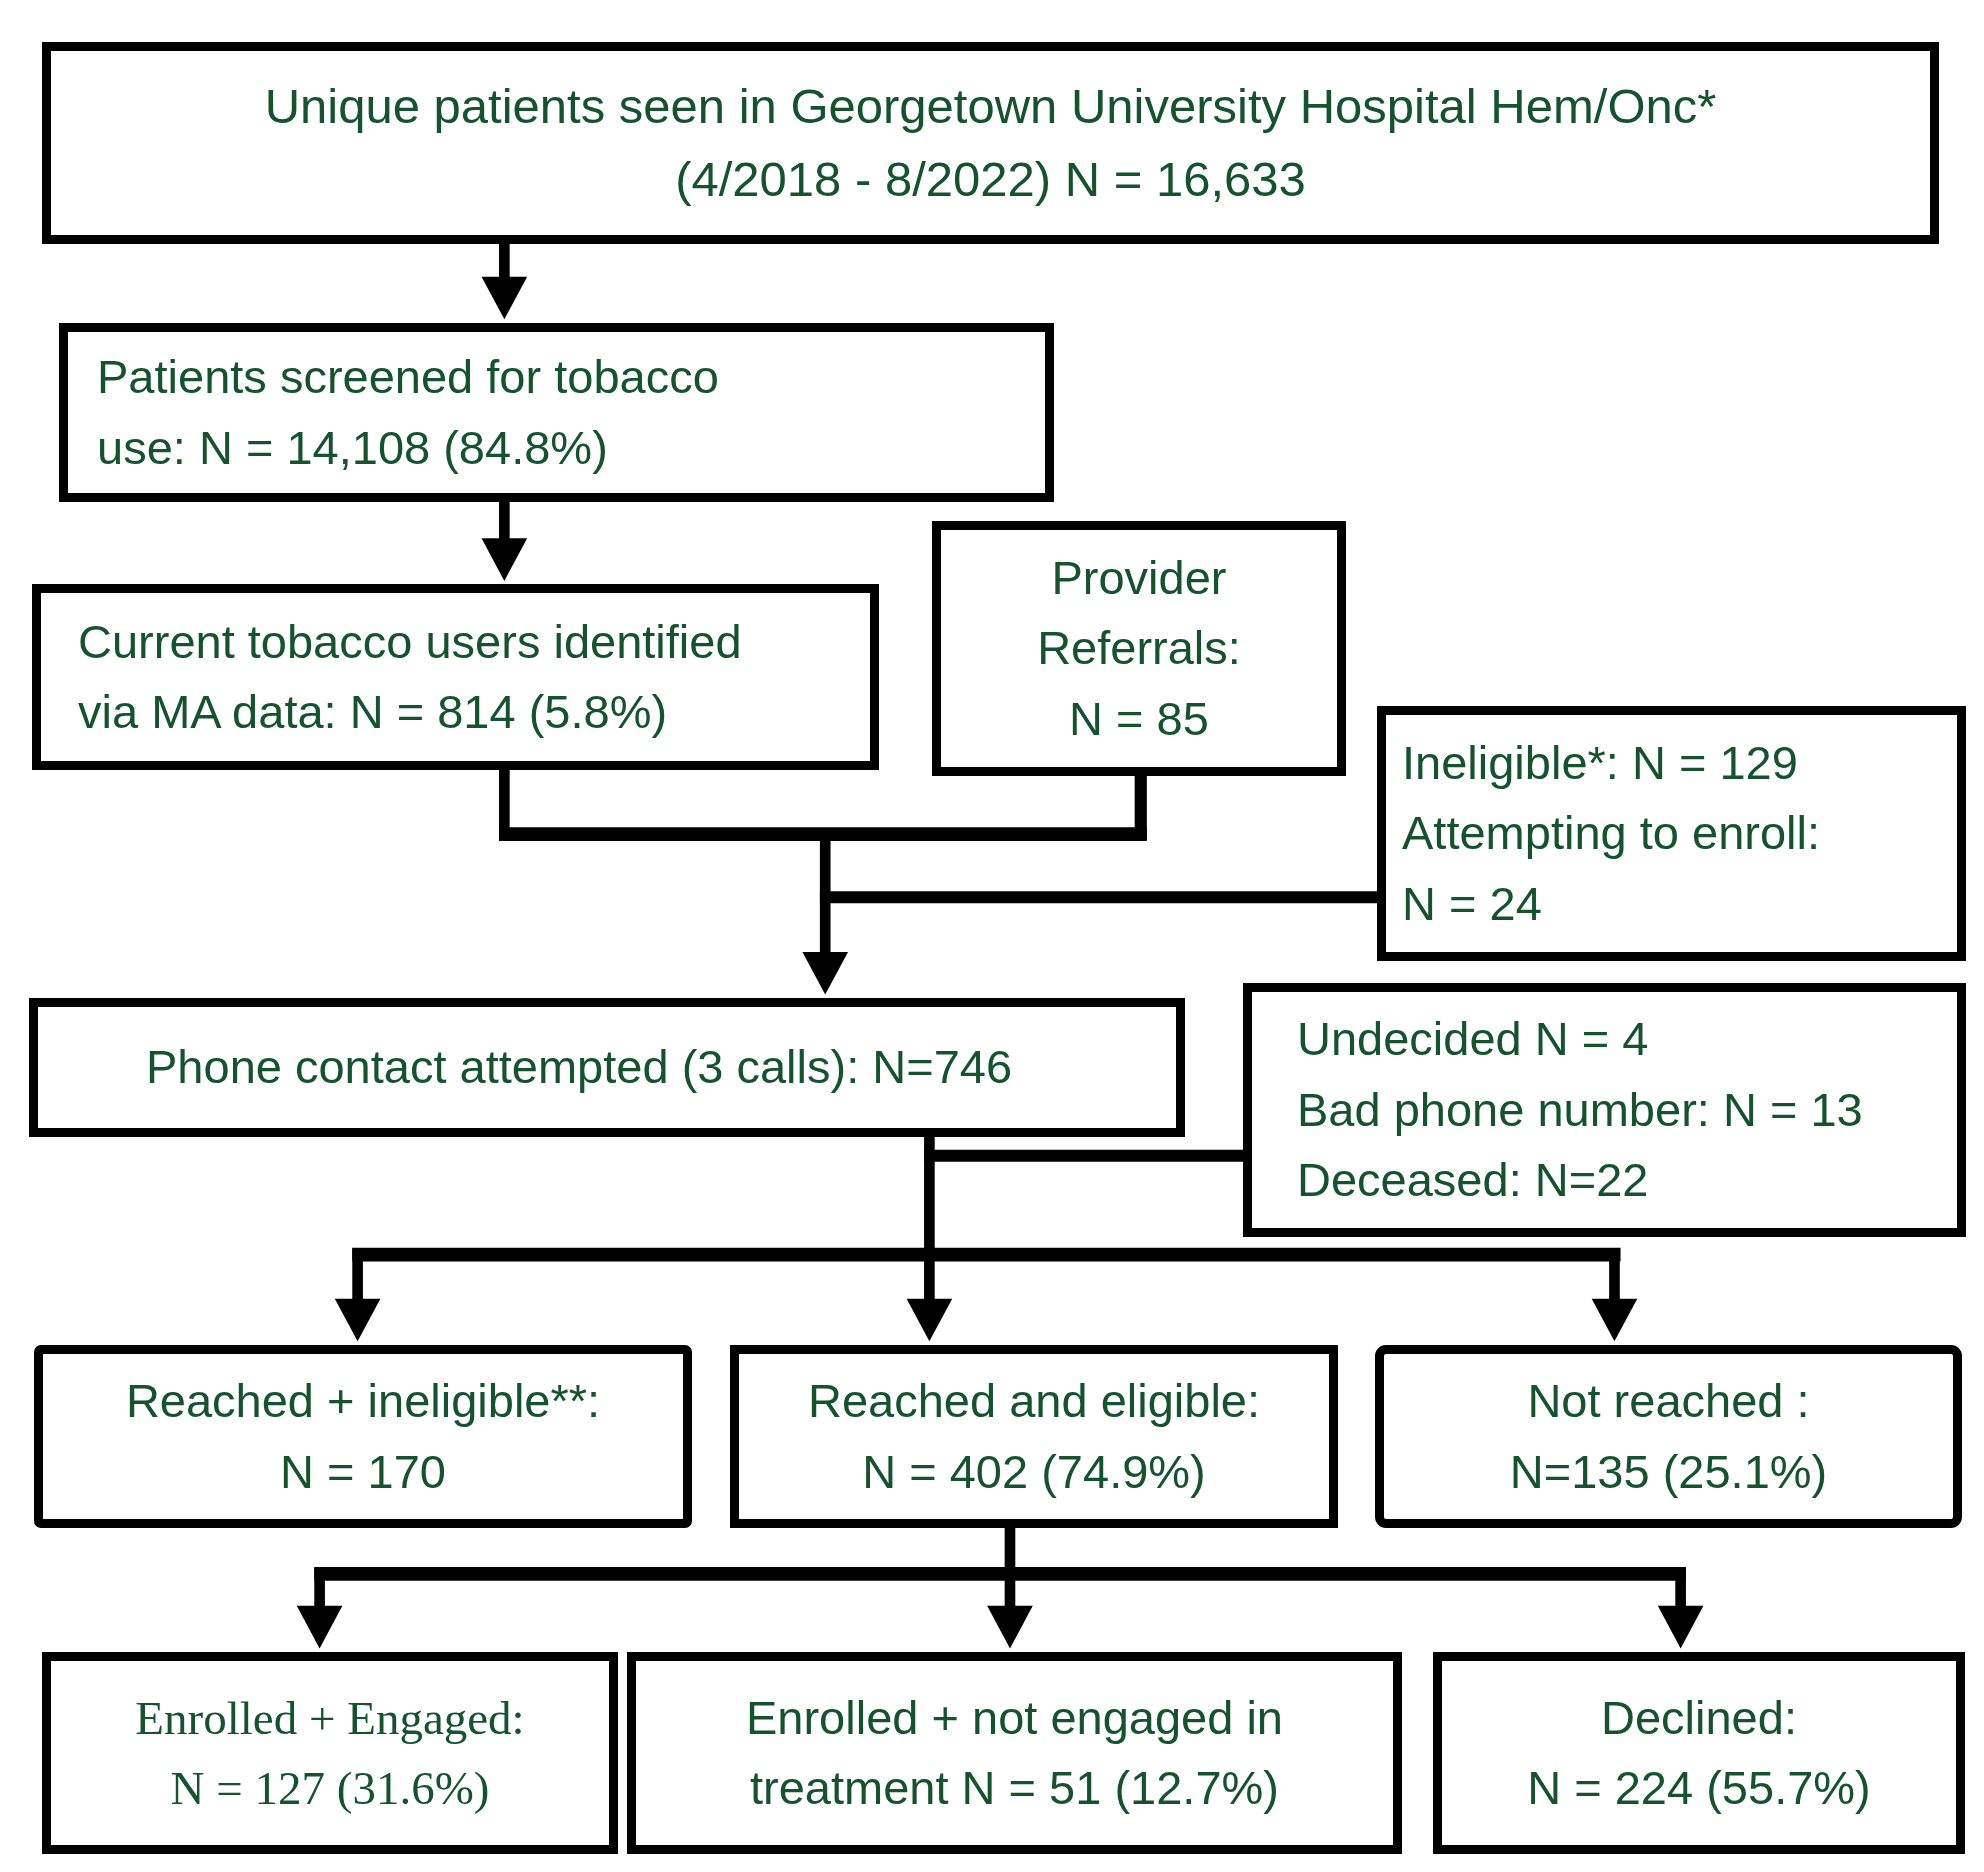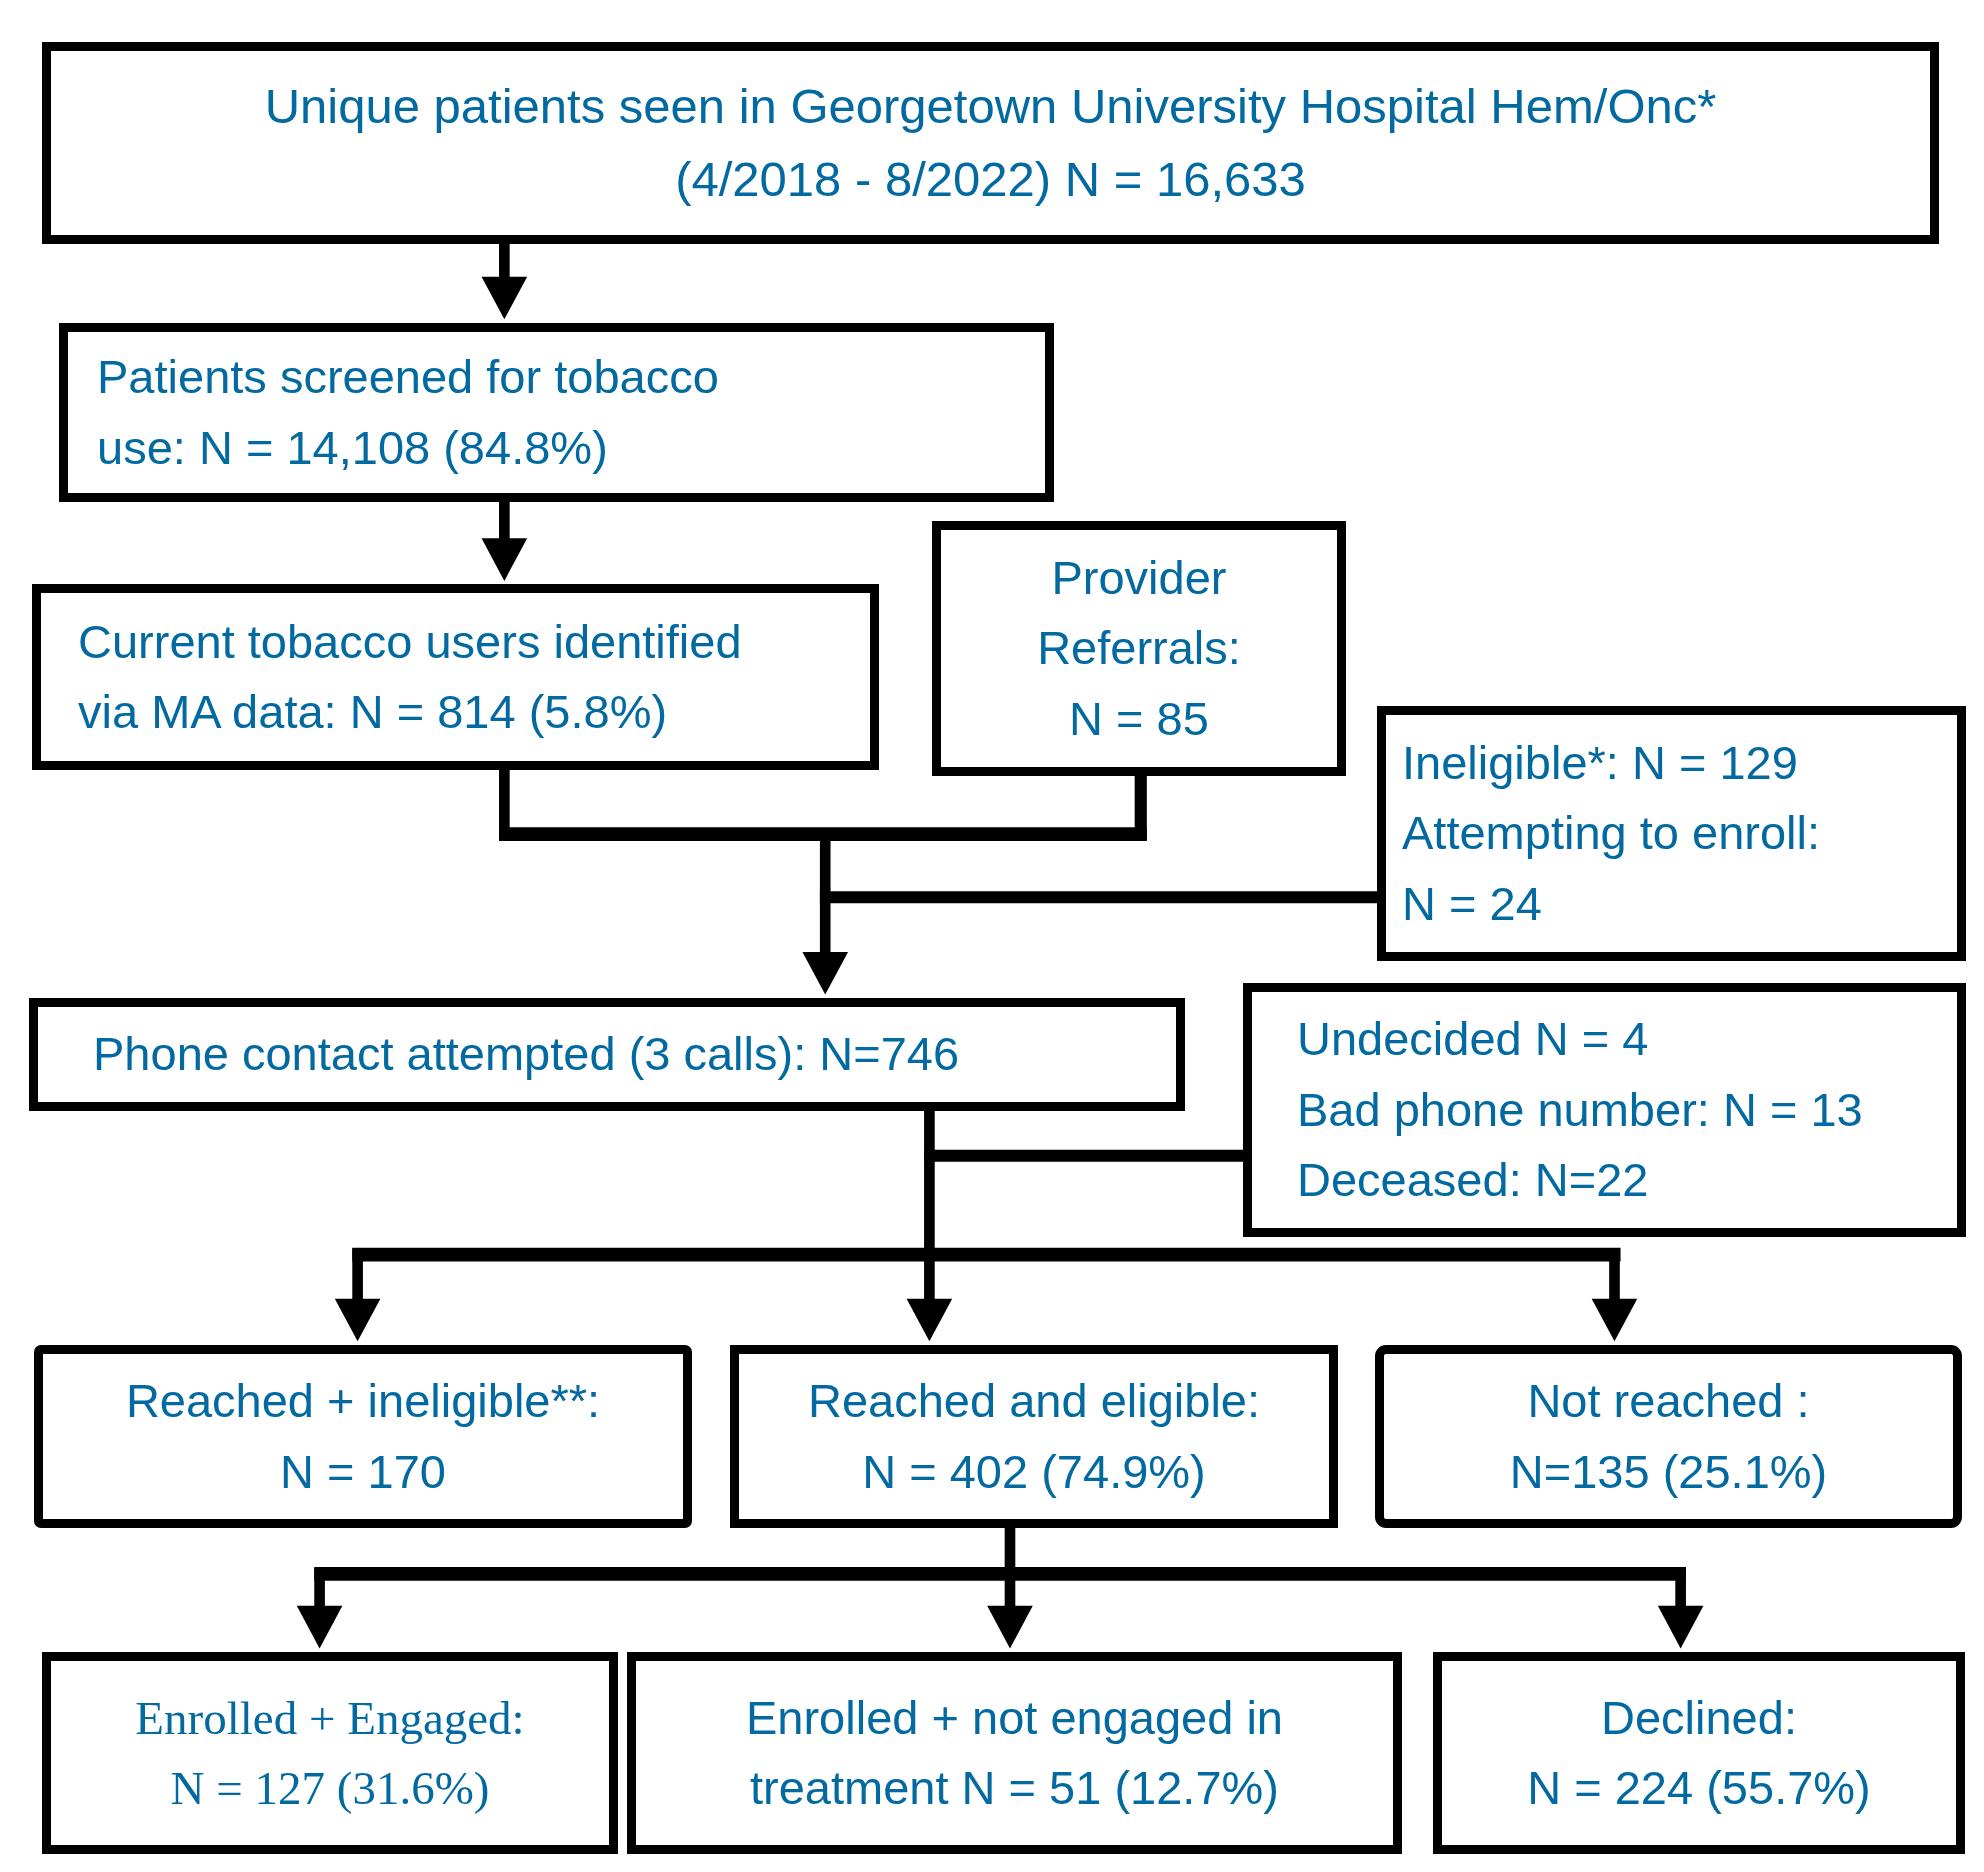--- a/index.html
+++ b/index.html
@@ -6,21 +6,21 @@
     margin: 0;
     padding: 0;
     background: #ffffff;
   }
   .canvas {
     position: relative;
     width: 1985px;
     height: 1872px;
     background: #ffffff;
     font-family: "Liberation Sans", "DejaVu Sans", sans-serif;
-    color: #0369a1;
+    color: #14532d;
   }
   .connectors {
     position: absolute;
     left: 0;
     top: 0;
     width: 1985px;
     height: 1872px;
   }
   .box {
     position: absolute;
@@ -37,21 +37,21 @@
   .box.center { align-items: center; text-align: center; }
   .box.left   { align-items: flex-start; text-align: left; }
   .tline { display: block; }
 
   
   #box-unique        { left: 42px;   top: 42px;   width: 1897px; height: 202px; font-size: 49px; }
   #box-screened      { left: 59px;   top: 323px;  width: 995px; height: 179px; padding-left: 29px; justify-content: center; }
   #box-ma            { left: 32px;   top: 584px;  width: 847px; height: 186px; padding-left: 37px; }
   #box-provider      { left: 932px; top: 521px;  width: 414px;  height: 255px; }
   #box-ineligible    { left: 1377px; top: 706px;  width: 589px;  height: 255px; padding-left: 16px; }
-  #box-phone         { left: 29px;   top: 998px; width: 1156px; height: 113px; padding-left: 55px; }
+  #box-phone         { left: 29px;   top: 998px; width: 1156px; height: 139px; padding-left: 108px; }
   #box-undecided     { left: 1243px; top: 983px; width: 723px;  height: 254px; padding-left: 45px; }
   #box-reached-inel  { left: 34px;   top: 1345px; width: 658px;  height: 183px; border-radius: 7px; }
   #box-reached-elig  { left: 730px;  top: 1345px; width: 608px;  height: 183px; }
   #box-not-reached   { left: 1375px; top: 1345px; width: 587px;  height: 183px; border-radius: 11px; }
   #box-enrolled-eng  { left: 42px;   top: 1652px; width: 576px;  height: 202px; font-family: Liberation Serif, serif; }
   #box-enrolled-not  { left: 627px;  top: 1652px; width: 775px; height: 202px; }
   #box-declined      { left: 1433px; top: 1652px; width: 532px;  height: 202px; }
 </style>
 </head>
 <body>

